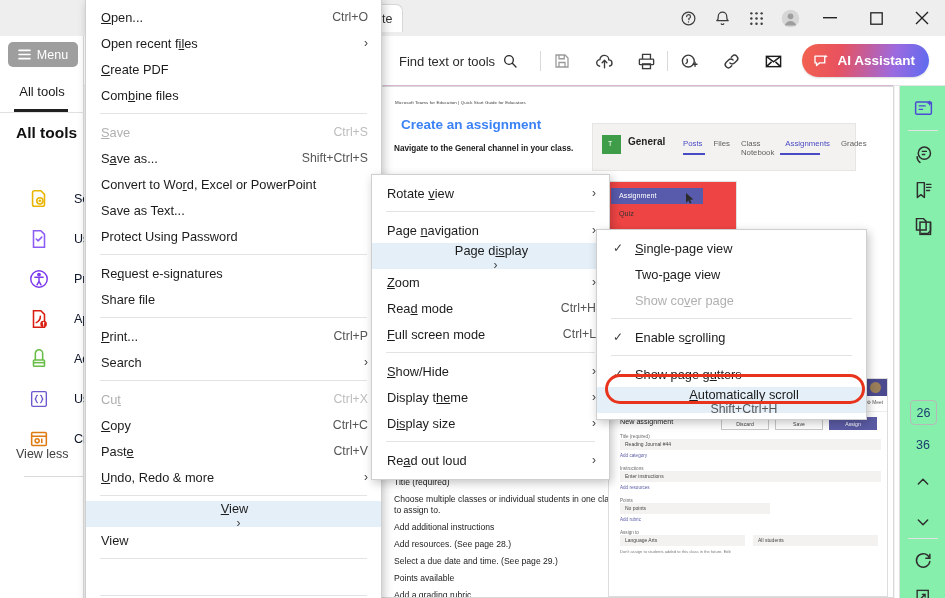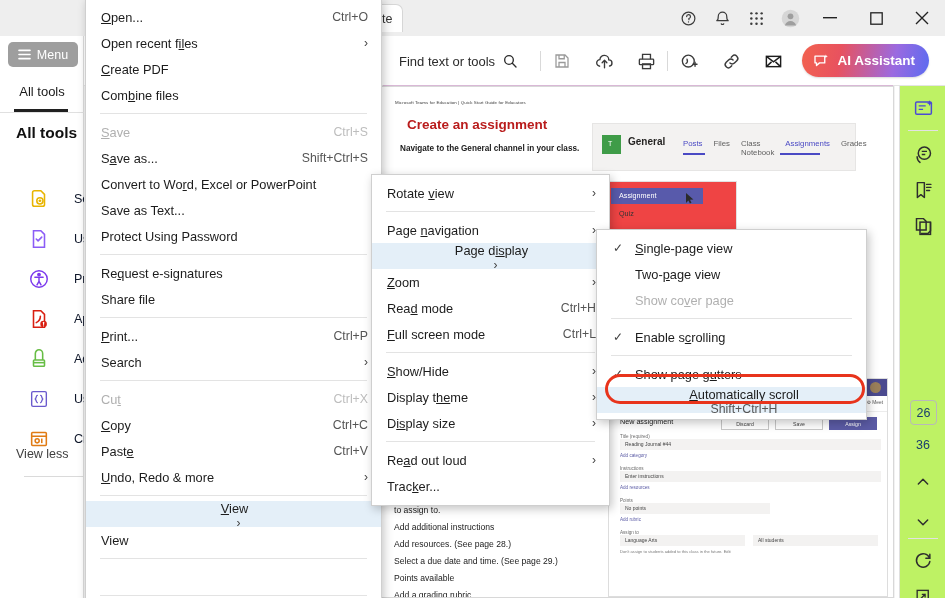--- a/index.html
+++ b/index.html
@@ -117,26 +117,26 @@
   .page {
     position: absolute; left: 297px; top: 1px; width: 512px; height: 510px;
     background: #ffffff; box-shadow: 0 0 0 1px #d8d8d8;
     overflow: hidden;
   }
   .pg-hdr {
     position: absolute; left: 14px; top: 13px;
     font-size: 4.4px; color: #3a3a3a; letter-spacing: .1px;
   }
   .pg-title {
-    position: absolute; left: 26px; top: 30px;
-    font-size: 13.5px; font-weight: bold; color: #b91c1c;
+    position: absolute; left: 20px; top: 30px;
+    font-size: 13.5px; font-weight: bold; color: #3b82f6;
   }
   .pg-sub {
     position: absolute; left: 13px; top: 57px;
-    font-size: 8.2px; font-weight: bold; color: #1a1a1a; margin-left: 6px;
+    font-size: 8.2px; font-weight: bold; color: #1a1a1a;
   }
   .bullet-list {
     position: absolute; left: 13px; top: 390px; width: 230px;
   }
   .bullet-list li {
     list-style: none; font-size: 8.6px; color: #1b1b1b;
     margin-bottom: 6px; line-height: 11px;
   }
 
   
@@ -189,21 +189,21 @@
   .t3-lab { font-size:4.6px; color:#6b6b6b; margin-top:8px; }
   .t3-in { height:11px; background:#f3f2f1; font-size:5px; color:#444; padding:2px 0 0 5px; }
   .t3-in.sm { width:150px; }
   .t3-link { font-size:4.6px; color:#5b5ba5; margin-top:3px; display:flex; align-items:center; gap:3px; }
   .t3-row { display:flex; gap:8px; }
   .t3-note { font-size:4.1px; color:#7a7a7a; margin-top:3px; }
 
   
   .rightrail {
     position: absolute; right: 0; top: 86px; width: 46px; height: 512px;
-    background: #bef264; border-left: 1px solid #e0e0e0;
+    background: #86efac; border-left: 1px solid #e0e0e0;
   }
   .rr-btn {
     position: absolute; left: 11px; width: 24px; height: 24px;
     display:flex; align-items:center; justify-content:center; color:#3c3c3c;
   }
   .rr-sep { position:absolute; left:8px; width:30px; height:1px; background:#e2e2e2; }
   .rr-pagebox {
     position:absolute; left:10px; top:314px; width:27px; height:25px;
     border:1px solid #b9b9b9; border-radius:4px;
     display:flex; align-items:center; justify-content:center;
@@ -750,23 +750,20 @@
       </div>
     <div class="mi">
         <span class="lbl">D<span class="u1">is</span>play size</span>
         <span class="arrow">›</span>
       </div>
     <div class="msep"></div>
     <div class="mi">
         <span class="lbl">Re<span class="u1">a</span>d out loud</span>
         <span class="arrow">›</span>
       </div>
-    <div class="mi">
-        <span class="lbl">Trac<span class="u1">k</span>er...</span>
-      </div>
   </div>
 
   <div class="menu m3">
     <div class="mi mi3">
       <span class="chk">✓</span>
       <span class="lbl"><span class="u1">S</span>ingle-page view</span>
     </div>
     <div class="mi mi3">
         <span class="lbl">Two-<span class="u1">p</span>age view</span>
       </div>

